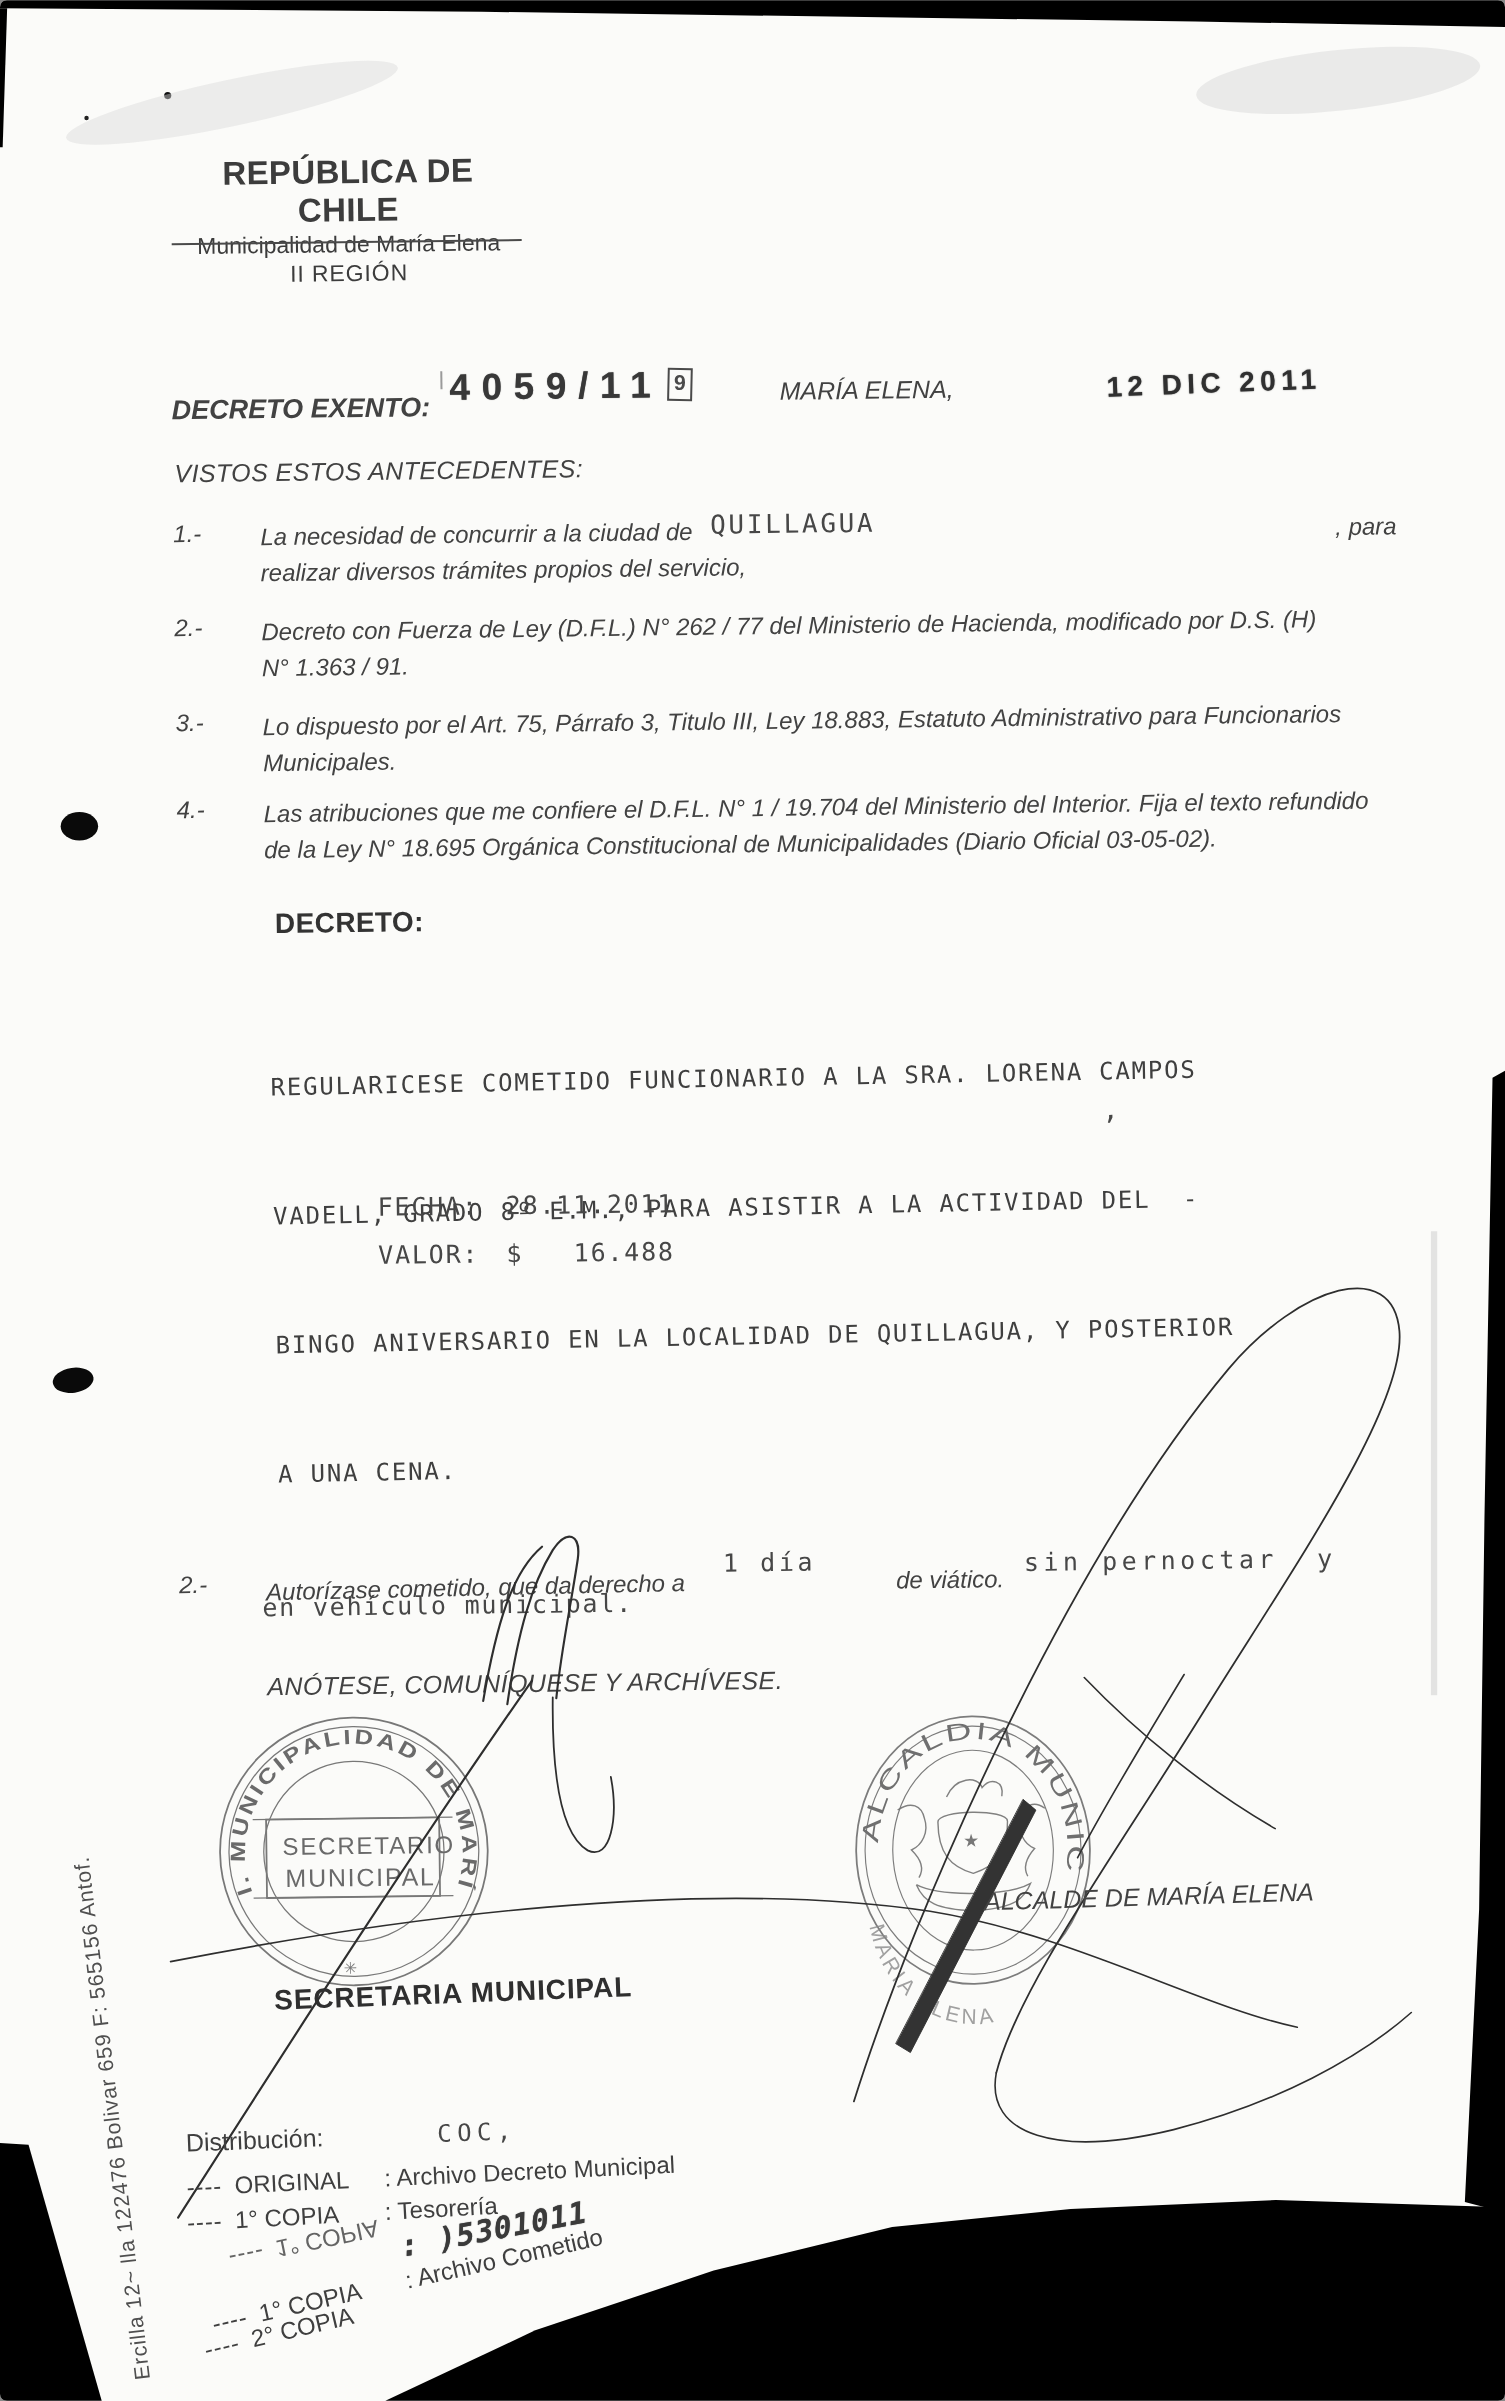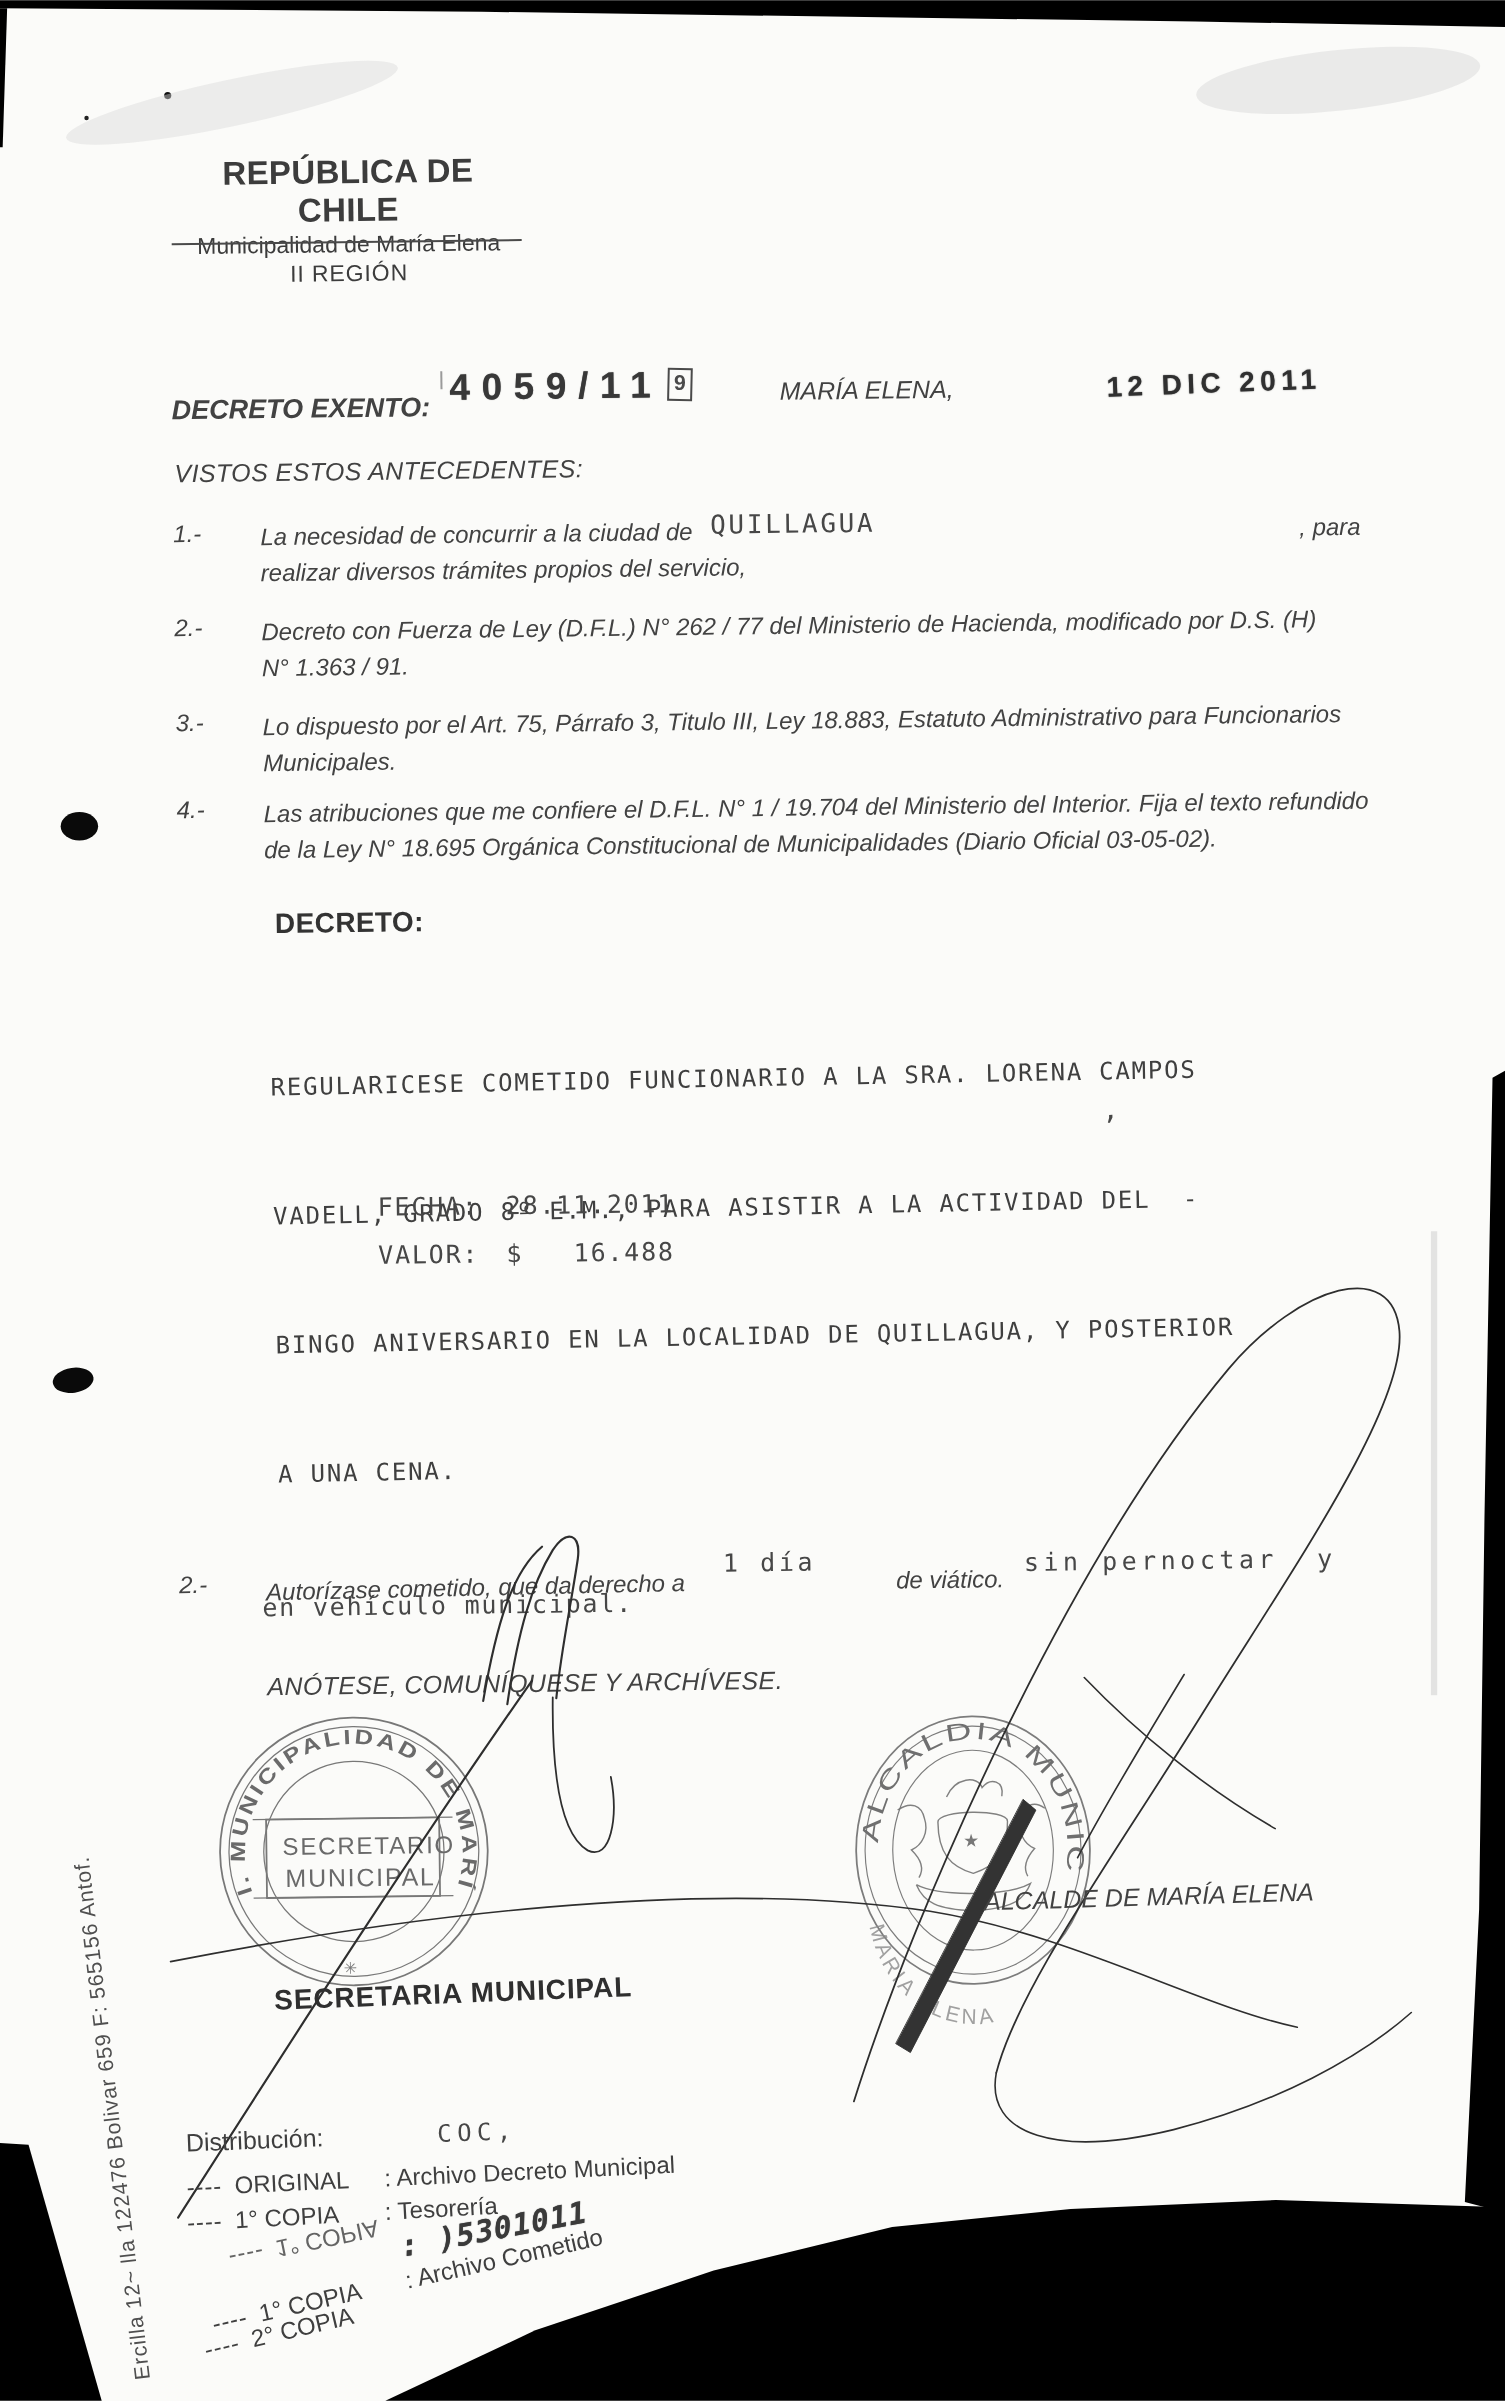--- a/index.html
+++ b/index.html
@@ -1,17 +1,17 @@
 <!DOCTYPE html>
 <html style="font-size:14.3px"><head>
 <meta charset="utf-8">
 <style>
   html,body{margin:0;padding:0;background:#888;}
   #page{position:relative;width:1505px;height:2401px;background:#fbfbf9;overflow:hidden;
-        font-family:"Liberation Sans",sans-serif;color:#3a3a3a;}
+        font-family:"Liberation Sans",sans-serif;color:#3a3a3a;border-radius:7px;}
   .content{position:absolute;inset:0;transform:rotate(-0.7deg);transform-origin:357px 268px;z-index:1;}
   .abs{position:absolute;}
   .it{font-style:italic;color:#424242;}
   .bold{font-weight:bold;}
   .typed{font-family:"DejaVu Sans Mono",monospace;color:#474747;white-space:pre;}
   .body-it{font-style:italic;font-size:24px;line-height:36px;color:#424242;}
   .letterhead{text-align:center;width:348px;color:#3c3c3c;}
   .lh1{font-size:33px;font-weight:bold;letter-spacing:0.4px;}
   .lh2{font-size:23px;margin-top:1.8px;}
   .lh3{font-size:23px;letter-spacing:0.9px;margin-top:1.8px;}
@@ -47,21 +47,21 @@
       <span style="display:inline-block;width:1.8px;height:18px;background:#9a9a9a;transform:translateY(-10.7px);margin-right:7.1px;"></span><span class="stampnum">4059/11</span><span class="numbox">9</span>
     </div>
     <div class="abs it" style="left:778px;top:382px;font-size:25px;">MARÍA ELENA,</div>
     <div class="abs datestamp" style="left:1105px;top:378px;">12 DIC 2011</div>
 
     <div class="abs it" style="left:172px;top:457px;font-size:25px;letter-spacing:0.4px;">VISTOS ESTOS ANTECEDENTES:</div>
 
     <div class="abs itemnum" style="left:170px;top:518px;">1.-</div>
     <div class="abs body-it" style="left:257px;top:518px;">La necesidad de concurrir a la ciudad de</div>
     <div class="abs typed" style="left:707px;top:514px;font-size:26px;letter-spacing:2.7px;">QUILLAGUA</div>
-    <div class="abs body-it" style="left:1296px;top:521px;">, para</div>
+    <div class="abs body-it" style="left:1332px;top:521px;">, para</div>
     <div class="abs body-it" style="left:257px;top:554px;">realizar diversos trámites propios del servicio,</div>
 
     <div class="abs itemnum" style="left:170px;top:612px;">2.-</div>
     <div class="abs body-it" style="left:257px;top:613px;width:1160px;">
       <div>Decreto con Fuerza de Ley (D.F.L.) N° 262 / 77 del Ministerio de Hacienda, modificado por D.S. (H)</div>
       <div>N° 1.363 / 91.</div>
     </div>
 
     <div class="abs itemnum" style="left:170px;top:707px;">3.-</div>
     <div class="abs body-it" style="left:257px;top:708px;width:1160px;">

